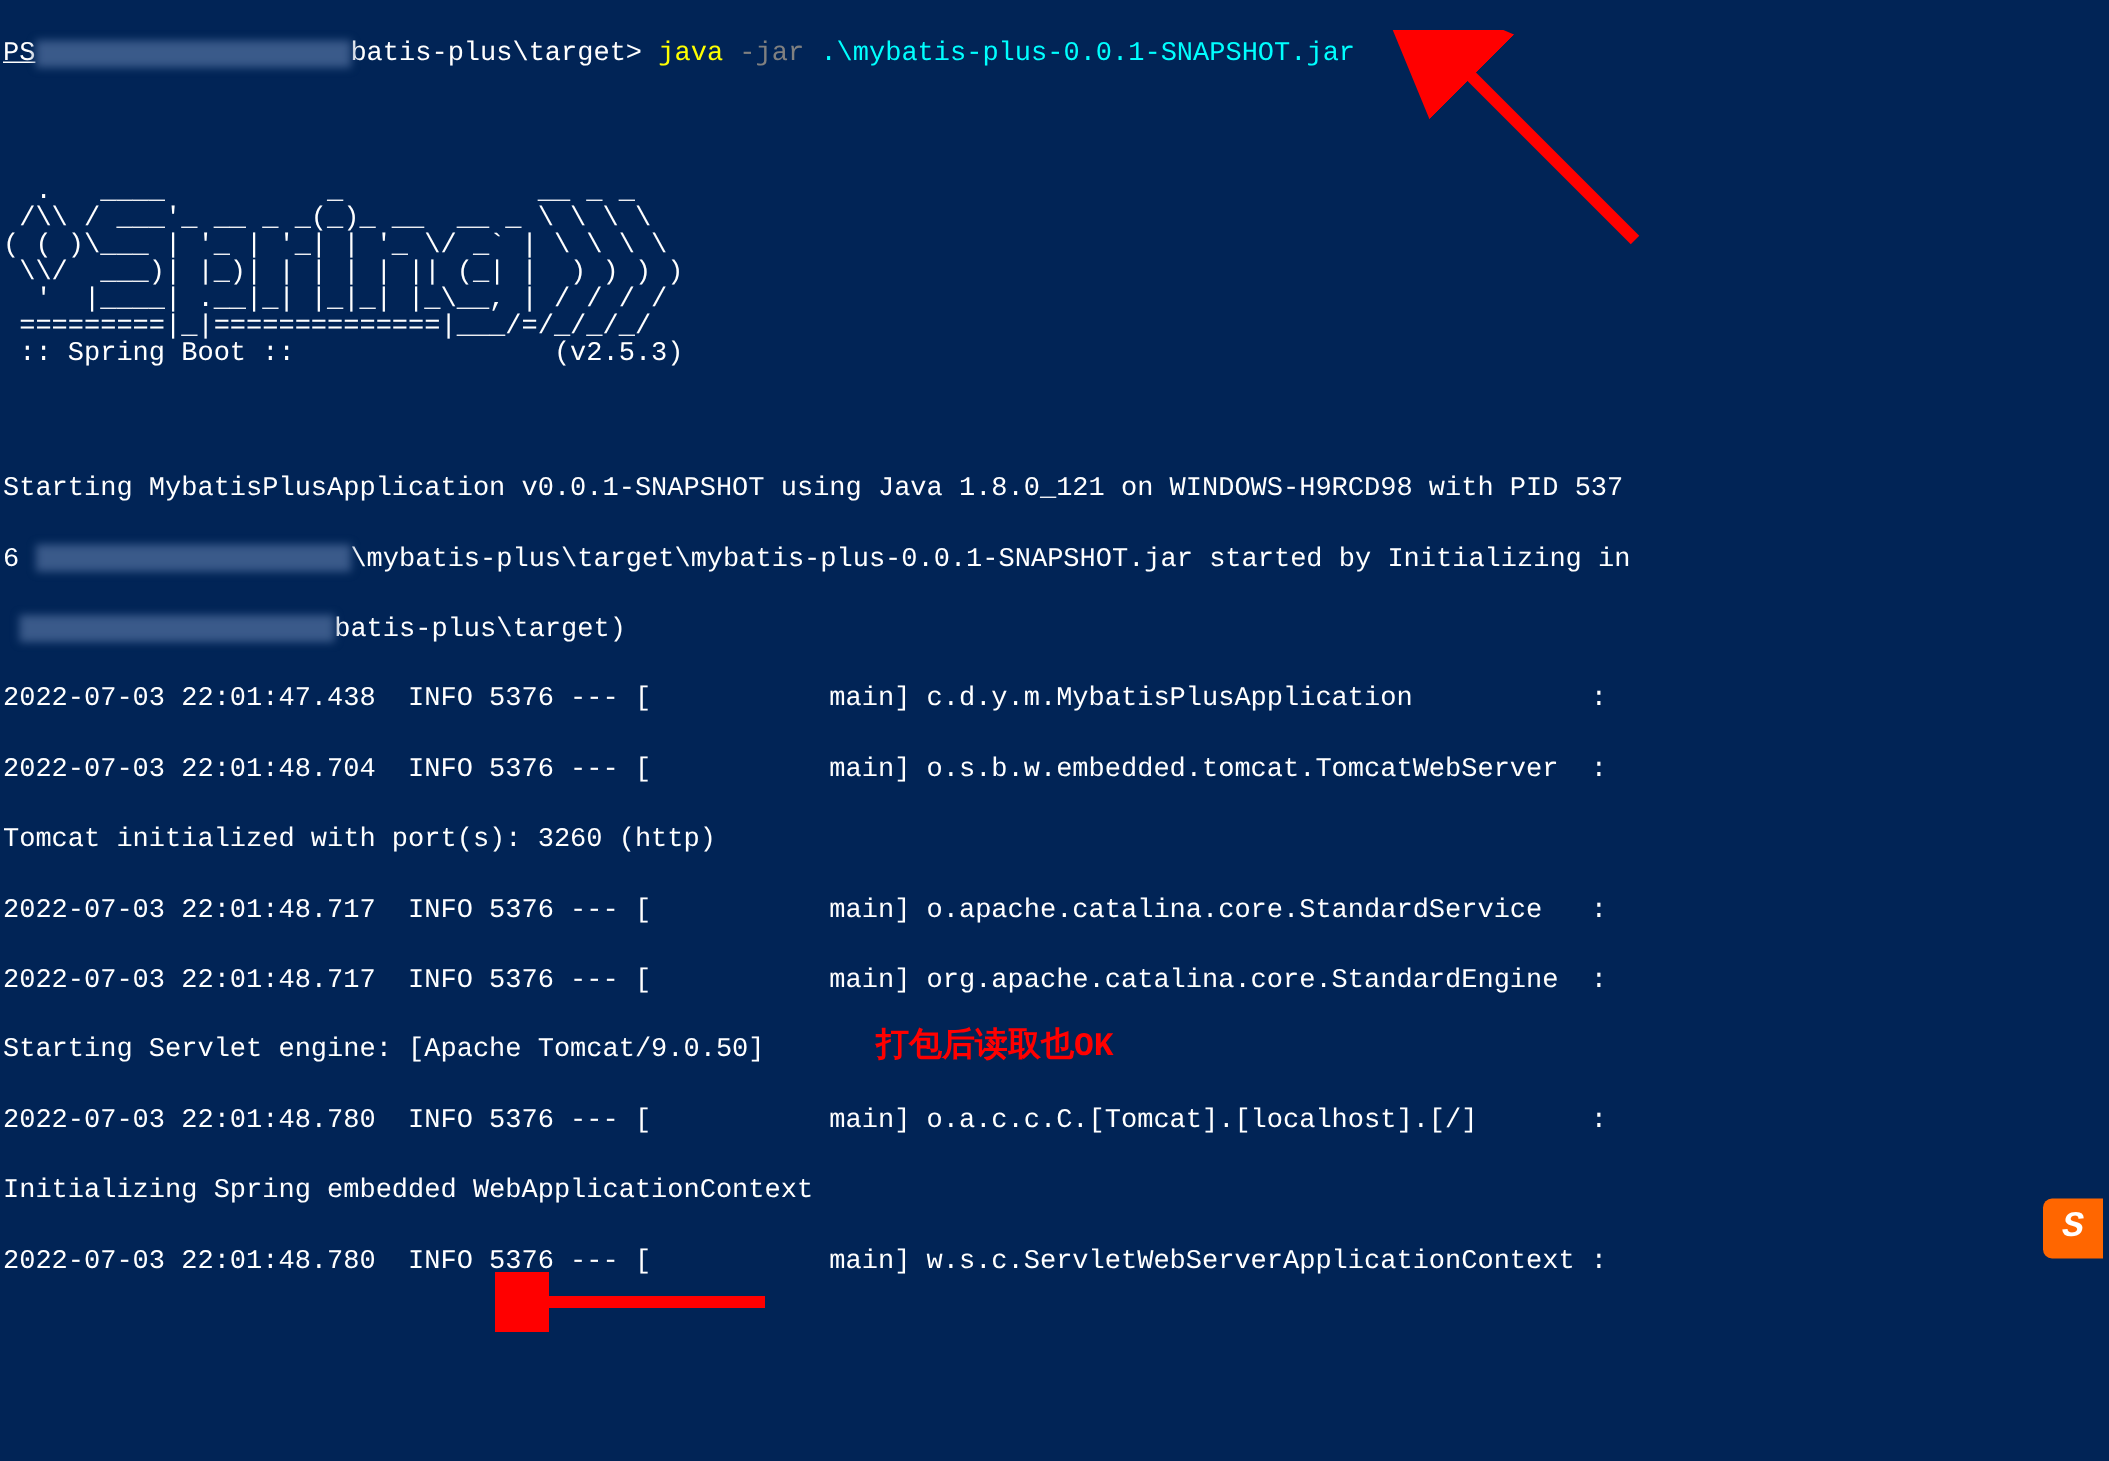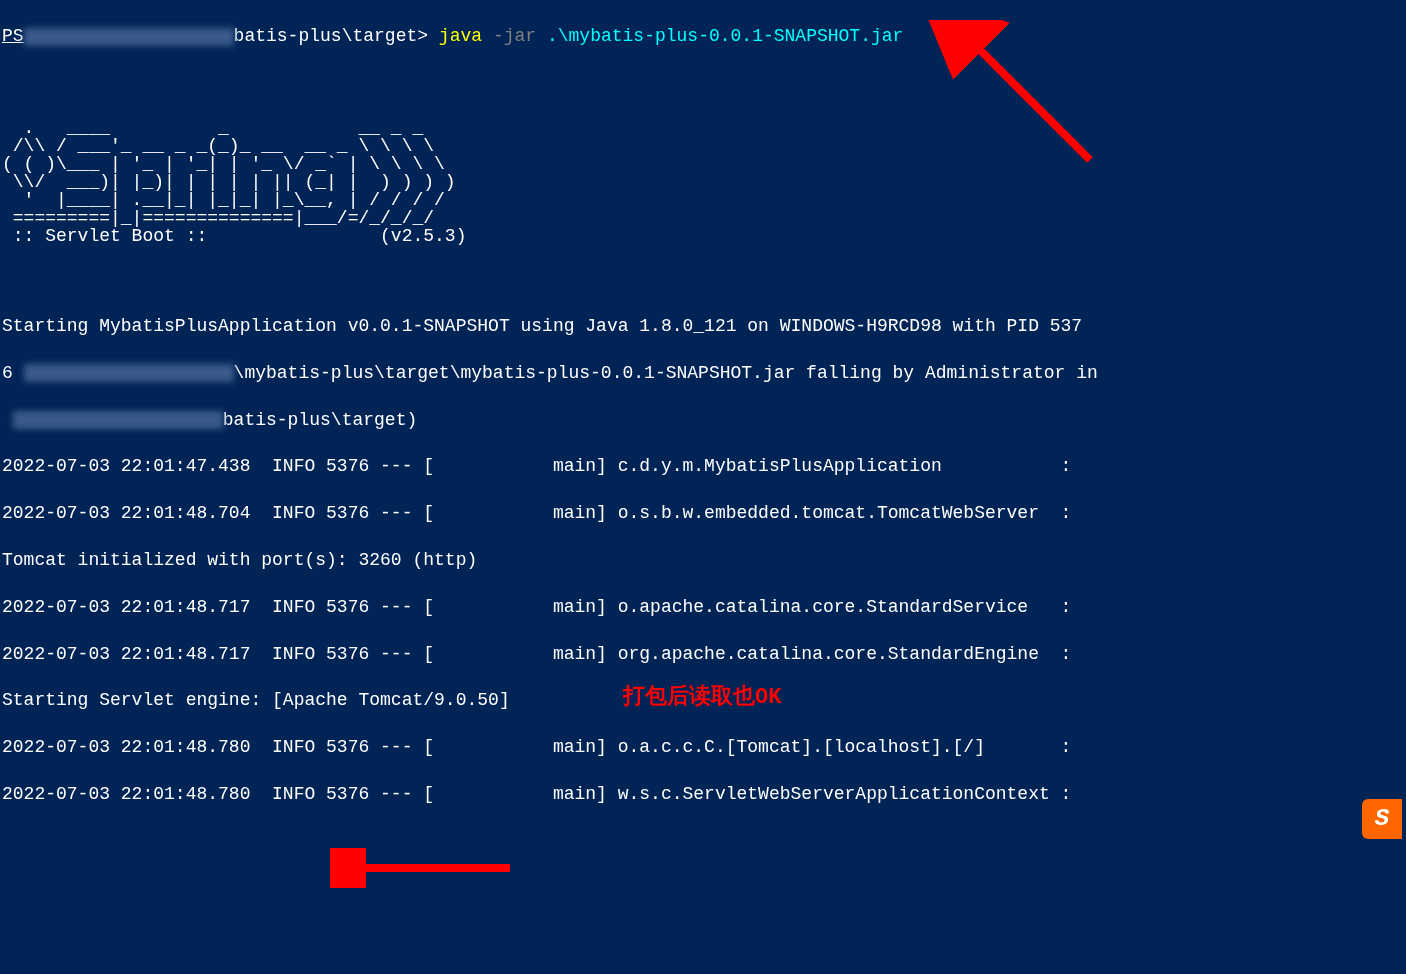--- a/index.html
+++ b/index.html
@@ -73,47 +73,48 @@
 
 <div class="terminal">
 <div class="prompt-line"><span class="ps-text">PS</span><span class="blur-inline"></span><span class="path-text">batis-plus\target&gt;</span> <span class="cmd-yellow">java</span> <span class="cmd-gray">-jar</span> <span class="cmd-cyan">.\mybatis-plus-0.0.1-SNAPSHOT.jar</span></div>
 <div> </div>
 <div class="ascii-art"><span>  .   ____          _            __ _ _</span>
 <span> /\\ / ___'_ __ _ _(_)_ __  __ _ \ \ \ \</span>
 <span>( ( )\___ | '_ | '_| | '_ \/ _` | \ \ \ \</span>
 <span> \\/  ___)| |_)| | | | | || (_| |  ) ) ) )</span>
 <span>  '  |____| .__|_| |_|_| |_\__, | / / / /</span>
 <span> =========|_|==============|___/=/_/_/_/</span>
-<span> :: Servlet Boot ::                (v2.5.3)</span></div>
+<span> :: Spring Boot ::                (v2.5.3)</span></div>
 <div> </div>
 <div class="log-line">Starting MybatisPlusApplication v0.0.1-SNAPSHOT using Java 1.8.0_121 on WINDOWS-H9RCD98 with PID 537</div>
-<div class="log-line"><span>6 </span><span class="blur-inline"></span><span>\mybatis-plus\target\mybatis-plus-0.0.1-SNAPSHOT.jar falling by Administrator in</span></div>
+<div class="log-line"><span>6 </span><span class="blur-inline"></span><span>\mybatis-plus\target\mybatis-plus-0.0.1-SNAPSHOT.jar started by Initializing in</span></div>
 <div class="log-line"><span> </span><span class="blur-inline"></span><span>batis-plus\target)</span></div>
 <div class="log-line">2022-07-03 22:01:47.438  INFO 5376 --- [           main] c.d.y.m.MybatisPlusApplication           : </div>
 <div class="log-line">2022-07-03 22:01:48.704  INFO 5376 --- [           main] o.s.b.w.embedded.tomcat.TomcatWebServer  : </div>
 <div class="log-line">Tomcat initialized with port(s): 3260 (http)</div>
 <div class="log-line">2022-07-03 22:01:48.717  INFO 5376 --- [           main] o.apache.catalina.core.StandardService   : </div>
 <div class="log-line">2022-07-03 22:01:48.717  INFO 5376 --- [           main] org.apache.catalina.core.StandardEngine  : </div>
 <div class="log-line">Starting Servlet engine: [Apache Tomcat/9.0.50]</div>
 <div class="log-line">2022-07-03 22:01:48.780  INFO 5376 --- [           main] o.a.c.c.C.[Tomcat].[localhost].[/]       : </div>
+<div class="log-line">Initializing Spring embedded WebApplicationContext</div>
 <div class="log-line">2022-07-03 22:01:48.780  INFO 5376 --- [           main] w.s.c.ServletWebServerApplicationContext : </div>
 
 
 
 
 
 
 
 
 
 
 
 </div>
 
-<div class="annotation-red" style="left:623px; top:684px;">打包后读取也OK</div>
+<div class="annotation-red" style="left:584px; top:684px;">打包后读取也OK</div>
 
 <svg class="arrow-red" style="left:920px; top:20px;" width="200" height="160">
   <defs>
     <marker id="arrowhead1" markerWidth="12" markerHeight="10" refX="2" refY="5" orient="auto">
       <polygon points="0 0, 12 5, 0 10" fill="#ff0000"></polygon>
     </marker>
   </defs>
   <line x1="170" y1="140" x2="50" y2="20" stroke="#ff0000" stroke-width="8" marker-end="url(#arrowhead1)"></line>
 </svg>
 

